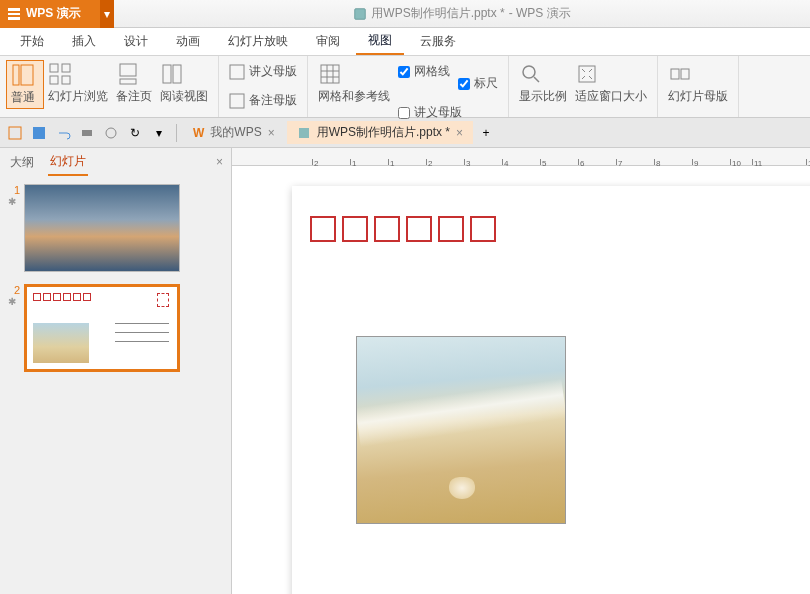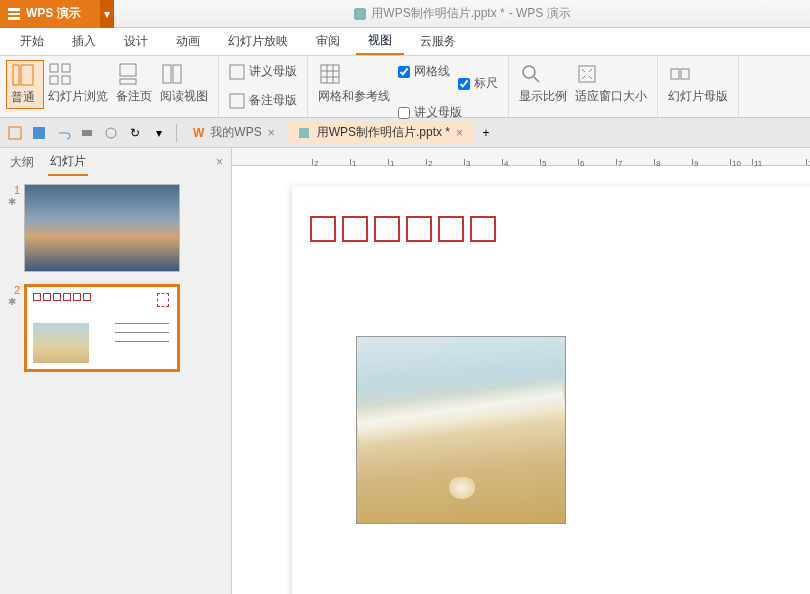--- a/index.html
+++ b/index.html
@@ -23,21 +23,21 @@
 .toolbar{height:30px;background:#e8e8e8;display:flex;align-items:center;padding:0 4px;gap:2px;border-bottom:1px solid #ccc}
 .tb-btn{width:22px;height:22px;display:flex;align-items:center;justify-content:center;cursor:pointer}
 .tb-sep{width:1px;height:18px;background:#bbb;margin:0 4px}
 .doc-tab{display:flex;align-items:center;padding:3px 10px;gap:6px;color:#666;cursor:pointer}
 .doc-tab.active{background:#fce4cc;color:#333}
 .tab-close{color:#888;cursor:pointer}
 .main{display:flex;height:446px}
 .sidebar{width:232px;background:#f0f0f0;border-right:1px solid #ccc;display:flex;flex-direction:column}
 .side-tabs{height:28px;display:flex;align-items:center;padding:0 8px;gap:12px;position:relative}
 .side-tab{color:#666;cursor:pointer;padding:4px 2px}
-.side-tab.active{color:#404040;border-bottom:2px solid #e67817}
+.side-tab.active{color:#c2410c;border-bottom:2px solid #e67817}
 .side-close{position:absolute;right:8px;color:#888;cursor:pointer}
 .thumbs{flex:1;overflow:auto;padding:8px}
 .thumb-row{display:flex;align-items:flex-start;gap:4px;margin-bottom:12px}
 .thumb-num{color:#e67817;font-size:11px;width:12px;text-align:right}
 .thumb-star{color:#999;font-size:10px}
 .thumb{width:156px;height:88px;background:#fff;border:1px solid #bbb;position:relative;overflow:hidden}
 .thumb.selected{border:3px solid #e67817}
 .thumb1-img{width:100%;height:100%;background:linear-gradient(180deg,#4a6b8a 0%,#8fa4b8 40%,#d4a574 60%,#3d5a7a 100%);position:relative}
 .thumb2-content{padding:6px;height:100%;position:relative}
 .thumb2-boxes{display:flex;gap:2px}

